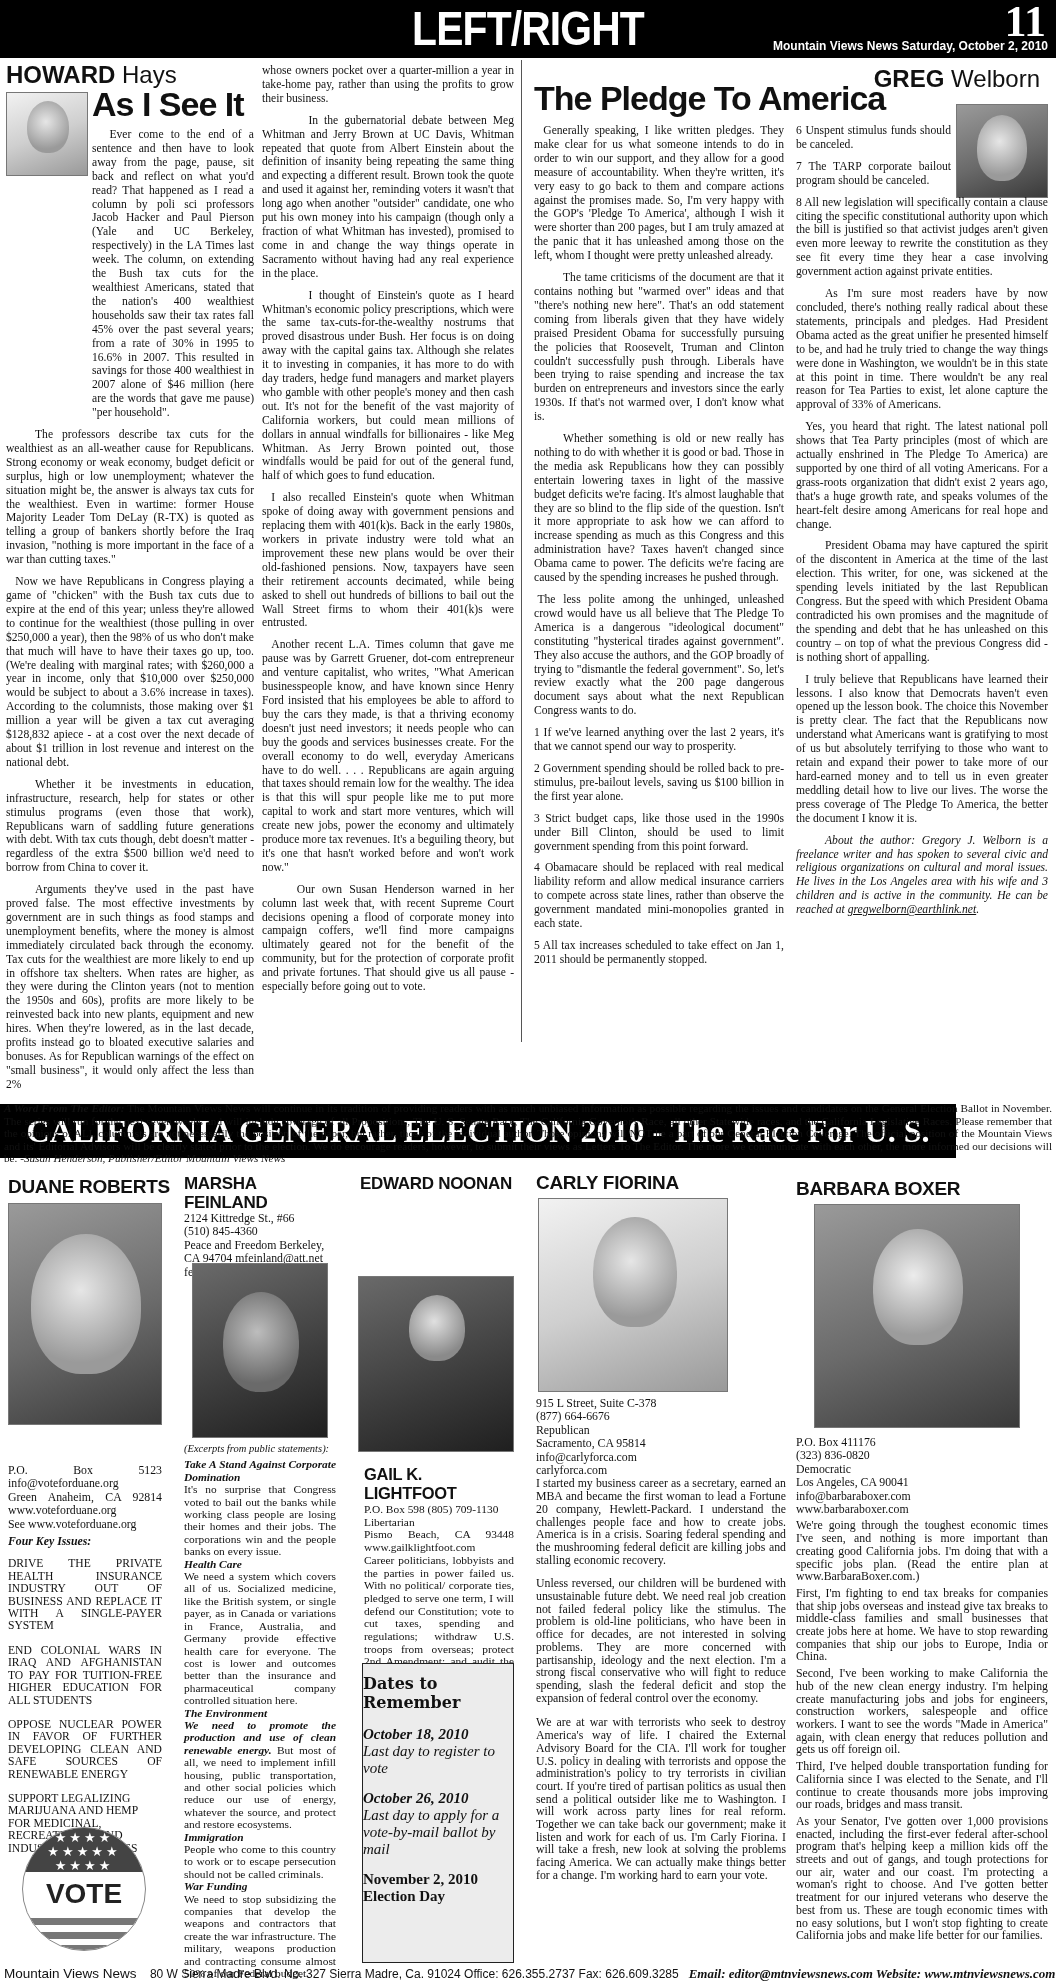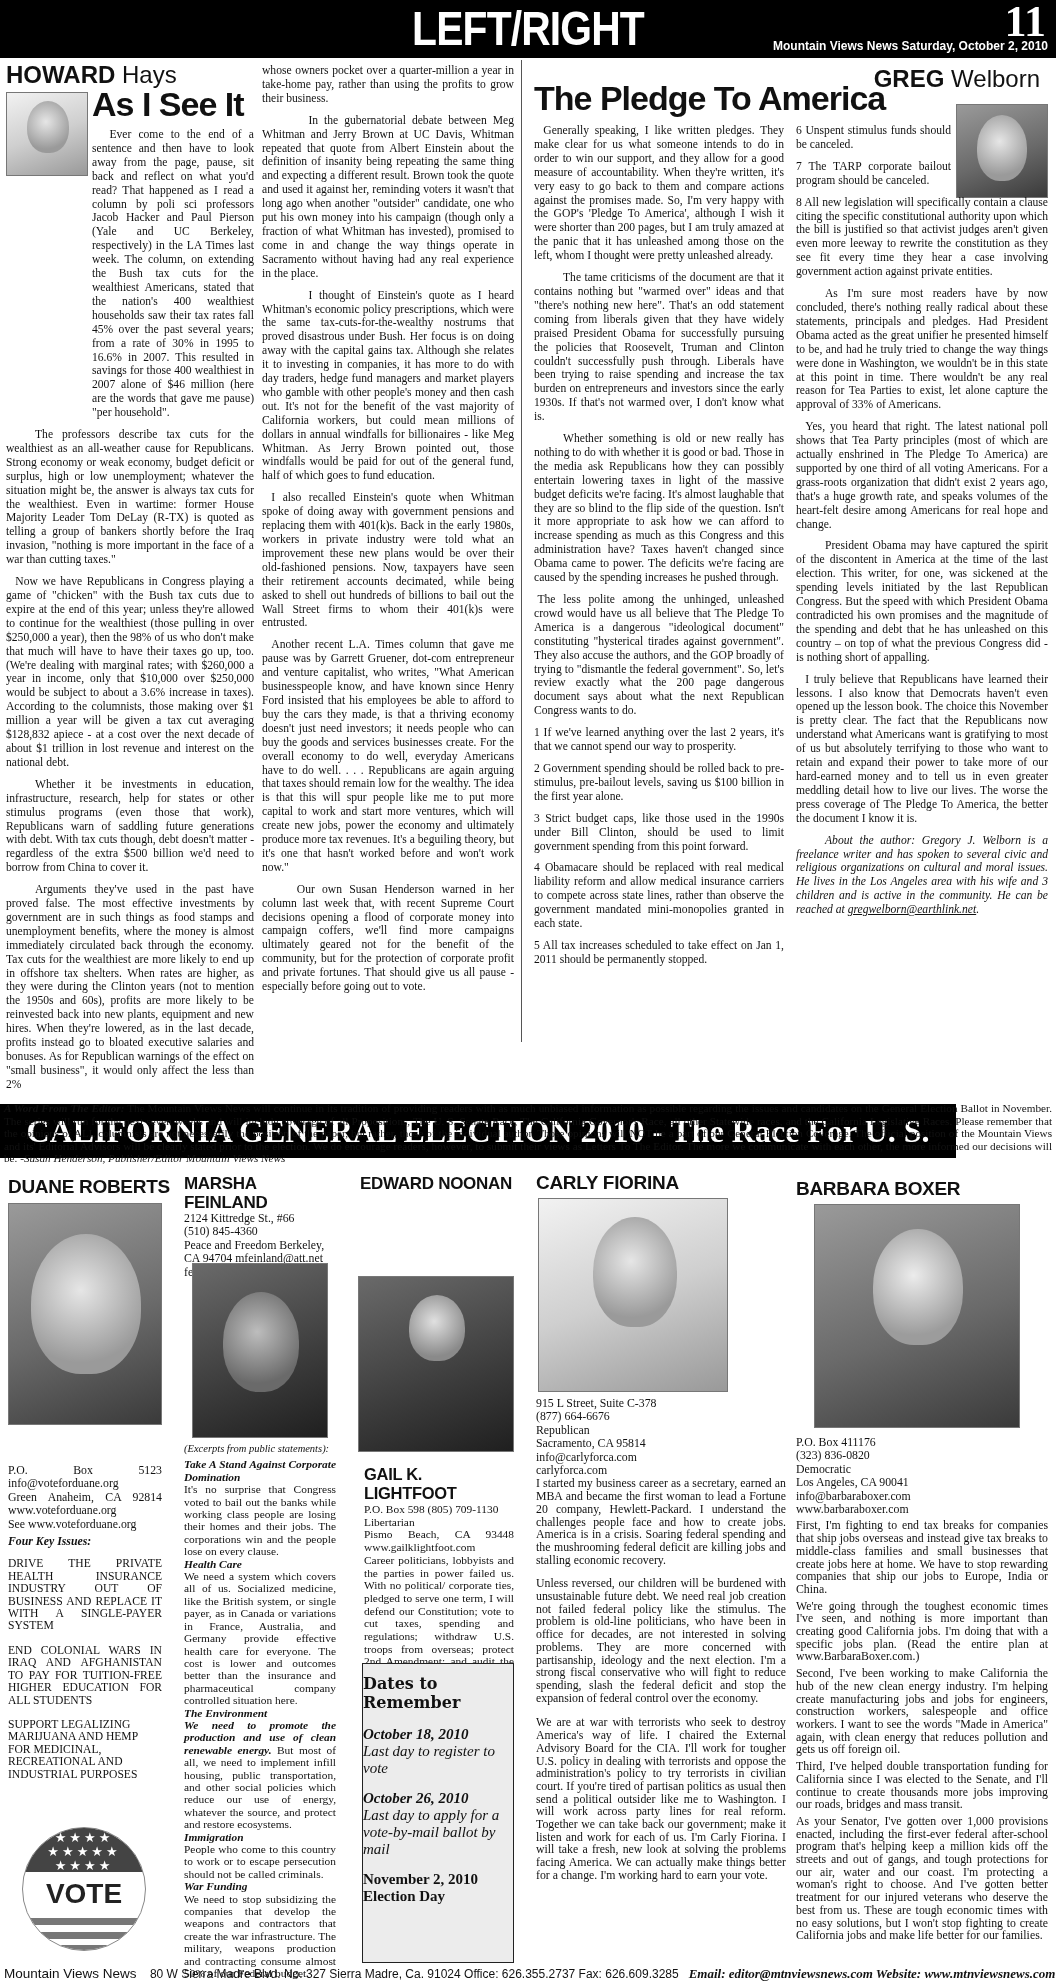--- a/index.html
+++ b/index.html
@@ -121,20 +121,21 @@
   <div class="face" style="left:22px;top:30px;width:110px;height:140px;"></div>
 </div>
 <div class="abs cand-info" style="left:8px;top:1432px;width:154px;">
   <div style="text-align:justify;text-align-last:justify;margin-top:32px;">P.O. Box 5123 info@voteforduane.org</div>
   <div style="text-align:justify;text-align-last:justify;">Green Anaheim, CA 92814</div>
   <div>www.voteforduane.org</div>
   <div>See www.voteforduane.org</div>
   <div class="itl-h" style="margin-top:4px;margin-bottom:10px;">Four Key Issues:</div>
   <div class="issue-caps">DRIVE THE PRIVATE HEALTH INSURANCE INDUSTRY OUT OF BUSINESS AND REPLACE IT WITH A SINGLE-PAYER SYSTEM</div>
   <div class="issue-caps">END COLONIAL WARS IN IRAQ AND AFGHANISTAN TO PAY FOR TUITION-FREE HIGHER EDUCATION FOR ALL STUDENTS</div>
+  <div class="issue-caps">OPPOSE NUCLEAR POWER IN FAVOR OF FURTHER DEVELOPING CLEAN AND SAFE SOURCES OF RENEWABLE ENERGY</div>
   <div class="issue-caps" style="text-align:left;">SUPPORT LEGALIZING MARIJUANA AND HEMP FOR MEDICINAL, RECREATIONAL AND INDUSTRIAL PURPOSES</div>
 </div>
 <div class="vote-btn">
   <div class="stars">★★★★<br>★★★★★<br>★★★★</div>
   <div class="word">VOTE</div>
   <div class="stripe" style="top:90px;"></div>
   <div class="stripe" style="top:104px;"></div>
   <div class="stripe" style="top:117px;"></div>
 </div>
 
@@ -147,21 +148,21 @@
     <div>CA 94704 mfeinland@att.net</div>
     <div>feinlandforsenate.org</div>
   </div>
 </div>
 <div class="abs photo dark" style="left:192px;top:1263px;width:136px;height:175px;">
   <div class="face" style="left:30px;top:28px;width:76px;height:100px;background:radial-gradient(circle at 45% 40%,#bdbdbd,#6a6a6a 70%);"></div>
 </div>
 <div class="abs" style="left:184px;top:1443px;width:152px;font-size:11.4px;line-height:12.4px;text-align:justify;">
   <div style="font-style:italic;font-size:10.5px;margin-bottom:3px;">(Excerpts from public statements):</div>
   <div class="itl-h">Take A Stand Against Corporate Domination</div>
-  <div>It's no surprise that Congress voted to bail out the banks while working class people are losing their homes and their jobs. The corporations win and the people lose on every clause.</div>
+  <div>It's no surprise that Congress voted to bail out the banks while working class people are losing their homes and their jobs. The corporations win and the people banks on every issue.</div>
   <div class="itl-h">Health Care</div>
   <div>We need a system which covers all of us. Socialized medicine, like the British system, or single payer, as in Canada or variations in France, Australia, and Germany provide effective health care for everyone. The cost is lower and outcomes better than the insurance and pharmaceutical company controlled situation here.</div>
   <div class="itl-h">The Environment</div>
   <div><b><i>We need to promote the production and use of clean renewable energy.</i></b><span> But most of all, we need to implement infill housing, public transportation, and other social policies which reduce our use of energy, whatever the source, and protect and restore ecosystems.</span></div>
   <div class="itl-h">Immigration</div>
   <div>People who come to this country to work or to escape persecution should not be called criminals.</div>
   <div class="itl-h">War Funding</div>
   <div>We need to stop subsidizing the companies that develop the weapons and contractors that create the war infrastructure. The military, weapons production and contracting consume almost 50% of our Federal budget.</div>
 </div>
 
@@ -217,22 +218,22 @@
 </div>
 <div class="abs" style="left:796px;top:1436px;width:252px;font-size:11.8px;line-height:12.7px;text-align:justify;">
   <div class="cand-info" style="margin-bottom:3px;">
     <div>P.O. Box 411176</div>
     <div>(323) 836-0820</div>
     <div>Democratic</div>
     <div>Los Angeles, CA 90041</div>
     <div>info@barbaraboxer.com</div>
     <div>www.barbaraboxer.com</div>
   </div>
+  <p style="margin-bottom:4px;">We're going through the toughest economic times I've seen, and nothing is more important than creating good California jobs. I'm doing that with a specific jobs plan. (Read the entire plan at www.BarbaraBoxer.com.)</p>
   <p style="margin-bottom:4px;">First, I'm fighting to end tax breaks for companies that ship jobs overseas and instead give tax breaks to middle-class families and small businesses that create jobs here at home. We have to stop rewarding companies that ship our jobs to Europe, India or China.</p>
-  <p style="margin-bottom:4px;">We're going through the toughest economic times I've seen, and nothing is more important than creating good California jobs. I'm doing that with a specific jobs plan. (Read the entire plan at www.BarbaraBoxer.com.)</p>
   <p style="margin-bottom:4px;">Second, I've been working to make California the hub of the new clean energy industry. I'm helping create manufacturing jobs and jobs for engineers, construction workers, salespeople and office workers. I want to see the words "Made in America" again, with clean energy that reduces pollution and gets us off foreign oil.</p>
   <p style="margin-bottom:4px;">Third, I've helped double transportation funding for California since I was elected to the Senate, and I'll continue to create thousands more jobs improving our roads, bridges and mass transit.</p>
   <p>As your Senator, I've gotten over 1,000 provisions enacted, including the first-ever federal after-school program that's helping keep a million kids off the streets and out of gangs, and tough protections for our air, water and our coast. I'm protecting a woman's right to choose. And I've gotten better treatment for our injured veterans who deserve the best from us. These are tough economic times with no easy solutions, but I won't stop fighting to create California jobs and make life better for our families.</p>
 </div>
 
 <div class="abs footer">
   <span class="paper" style="margin-left:4px;">Mountain Views News</span>
   &nbsp;&nbsp;&nbsp;<span>80 W Sierra Madre Blvd.  No. 327   Sierra Madre, Ca.  91024   Office: 626.355.2737  Fax: 626.609.3285</span>
   &nbsp;&nbsp;<span class="bi">Email: </span><span class="bi">editor@mtnviewsnews.com</span><span class="bi">  Website: </span><span class="bi">www.mtnviewsnews.com</span>
 </div>

